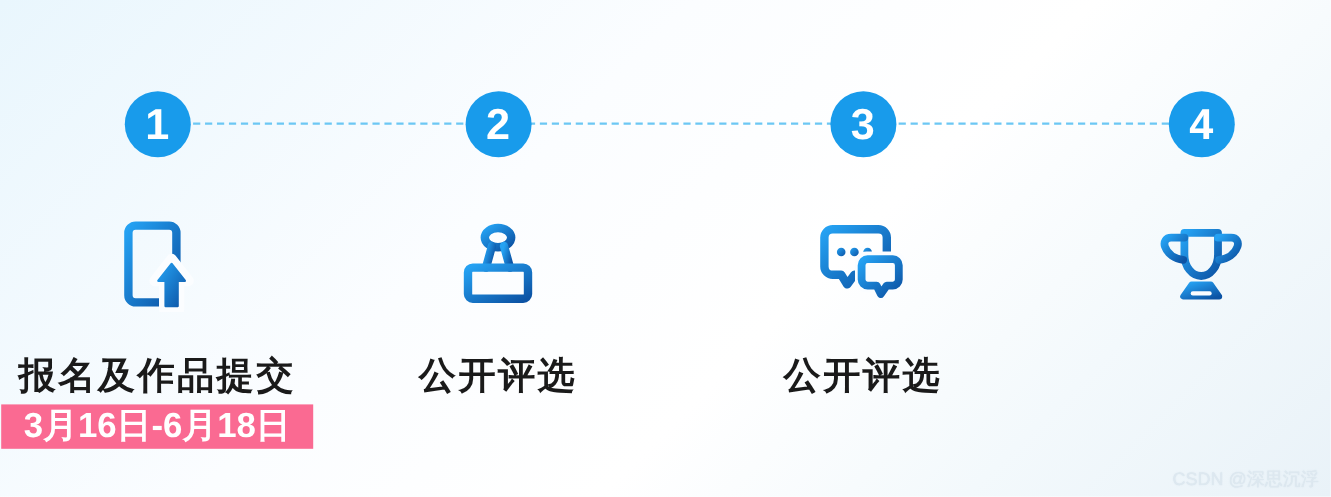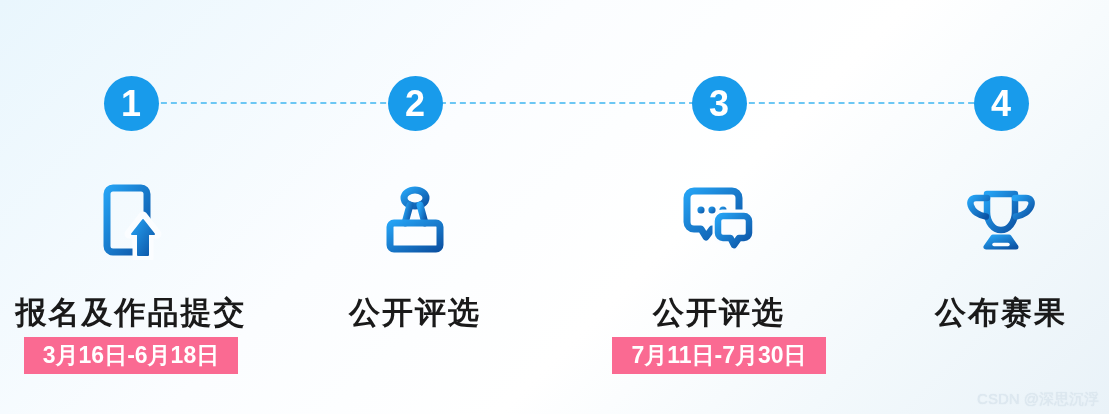--- a/index.html
+++ b/index.html
@@ -48,21 +48,21 @@
     font-weight:bold;
     color:#1a1a1a;
     letter-spacing:2px;
     white-space:nowrap;
     line-height:28px;
   }
   .date-badge{
     margin-top:10px;
     background:#fa6a92;
     color:#ffffff;
-    font-size:23px;
+    font-size:29px;
     font-weight:bold;
     padding:5px 19px 6px 19px;
     white-space:nowrap;
     line-height:26px;
   }
   .watermark{
     position:absolute;
     right:10px;bottom:5px;
     font-size:15px;
     color:#dde8f0;
@@ -135,21 +135,20 @@
         </defs>
         <path d="M12,5 H50 C53.9,5 57,8.1 57,12 V36 C57,39.9 53.9,43 50,43 H30 L24,51 L19,43 H12 C8.1,43 5,39.9 5,36 V12 C5,8.1 8.1,5 12,5 Z" fill="none" stroke="url(#g3)" stroke-width="7" stroke-linejoin="round"></path>
         <circle cx="19" cy="24" r="3.6" fill="url(#g3)"></circle>
         <circle cx="30" cy="24" r="3.6" fill="url(#g3)"></circle>
         <circle cx="41" cy="24" r="3.6" fill="url(#g3)"></circle>
         <path d="M40,28 H63 C66,28 68,30 68,33 V48 C68,51 66,53 63,53 H58 L52,61 L48,53 H40 C37,53 35,51 35,48 V33 C35,30 37,28 40,28 Z" fill="#fbfdff" stroke="#fbfdff" stroke-width="9" stroke-linejoin="round"></path>
         <path d="M41,30 H62 C64.8,30 67,32.2 67,35 V47 C67,49.8 64.8,52 62,52 H57 L52,59 L48.5,52 H41 C38.2,52 36,49.8 36,47 V35 C36,32.2 38.2,30 41,30 Z" fill="none" stroke="url(#g3)" stroke-width="6.5" stroke-linejoin="round"></path>
       </svg>
     </div>
     <div class="step-label">公开评选</div>
-    <div class="date-badge">7月11日-7月30日</div>
   </div>
 
   <div class="step step-4">
     <div class="num-circle">4</div>
     <div class="icon-wrap">
       <svg width="72" height="68" viewBox="0 0 72 68">
         <defs>
           <linearGradient id="g4" x1="0" y1="0" x2="1" y2="1">
             <stop offset="0" stop-color="#25A2F3"></stop>
               <stop offset="1" stop-color="#0C53A4"></stop>
@@ -158,17 +157,16 @@
         <g fill="none" stroke="url(#g4)" stroke-width="6.5" stroke-linecap="round" stroke-linejoin="round">
           <path d="M22,7 H50 V25 C50,35.5 43.5,43 36,43 C28.5,43 22,35.5 22,25 Z"></path>
           <path d="M22,11 H11 C6.5,11 4.5,14.5 5.8,18.5 C7.8,24.5 14,28.5 21,29.5"></path>
           <path d="M50,11 H61 C65.5,11 67.5,14.5 66.2,18.5 C64.2,24.5 58,28.5 51,29.5"></path>
           <path d="M36,43 V50"></path>
         </g>
         <path d="M28,50 L21,60 H51 L44,50 Z" fill="url(#g4)" stroke="url(#g4)" stroke-width="5" stroke-linejoin="round"></path>
         <path d="M29,57.5 H43" stroke="#fbfdff" stroke-width="3.5" stroke-linecap="round"></path>
       </svg>
     </div>
-    <div class="step-label">公布赛果</div>
   </div>
 
   <div class="watermark">CSDN @深思沉浮</div>
 </div>
 
 </body></html>

